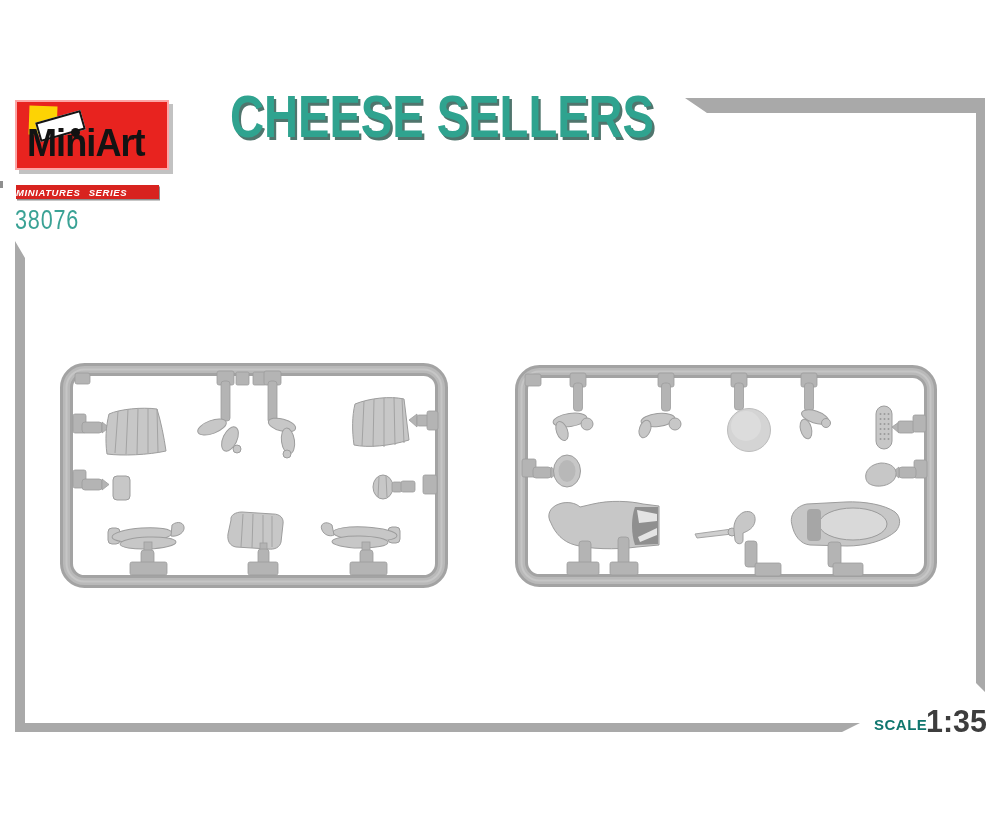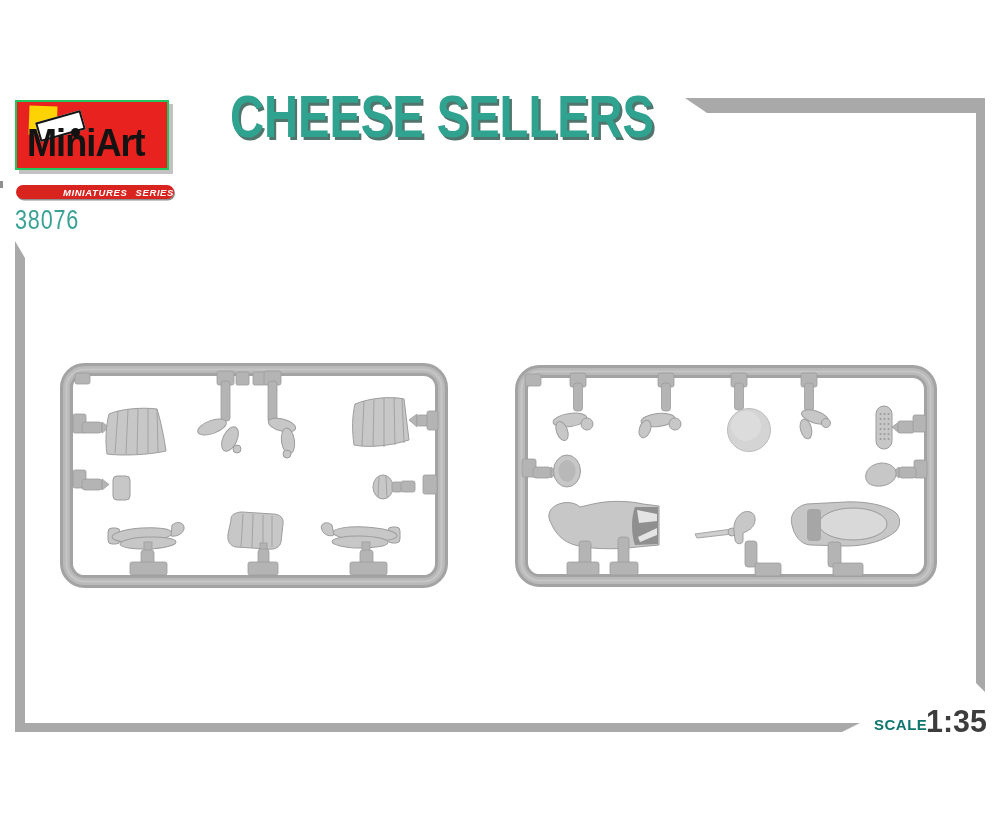--- a/index.html
+++ b/index.html
@@ -1,31 +1,31 @@
 <!DOCTYPE html>
 <html><head>
 <meta charset="utf-8">
 <style>
   html,body{margin:0;padding:0;background:#ffffff;}
   #page{position:relative;width:1000px;height:833px;background:#ffffff;overflow:hidden;
         font-family:"Liberation Sans", sans-serif;}
 
   
   #logo{position:absolute;left:15px;top:100px;width:154px;height:70px;background:#e8231f;
-        border:2px solid #22c55e;box-sizing:border-box;box-shadow:4px 4px 0 #c2c2c2;}
+        border:2px solid #fca5a5;box-sizing:border-box;box-shadow:4px 4px 0 #c2c2c2;}
   #logo .ysq{position:absolute;left:12px;top:4px;width:28px;height:29px;background:#fdd304;transform:rotate(2deg);}
   #logo .flag{position:absolute;left:20px;top:14px;width:43px;height:16px;background:#ffffff;
         border:2px solid #141414;transform:rotate(-16deg);}
   #logo .dot{position:absolute;left:54px;top:26px;width:9px;height:9px;border-radius:50%;background:#111111;}
   #logo .brand{position:absolute;left:10px;top:22px;font-size:38px;font-weight:bold;color:#131313;
         line-height:1;letter-spacing:-1px;transform:scaleX(.95);transform-origin:left top;white-space:nowrap;}
 
   
-  #series{position:absolute;left:16px;top:185px;width:158px;height:14px;background:#d8231f;
-        box-shadow:1px 1.5px 0 #8f8f8f;display:flex;align-items:center;justify-content:flex-end;border-radius:7px;}
+  #series{position:absolute;left:16px;top:185px;width:143px;height:14px;background:#d8231f;
+        box-shadow:1px 1.5px 0 #8f8f8f;display:flex;align-items:center;justify-content:flex-start;}
   #series span{color:#ffffff;font-size:9.5px;font-weight:bold;font-style:italic;
         letter-spacing:.6px;word-spacing:5px;white-space:nowrap;}
 
   
   #code{position:absolute;left:15px;top:207px;font-size:27px;color:#3aa295;line-height:1;
         transform:scaleX(.8);transform-origin:left top;letter-spacing:1px;}
 
   
   #title{position:absolute;left:230px;top:87px;font-size:60px;font-weight:bold;line-height:1;
         color:#2fa38f;letter-spacing:0px;white-space:nowrap;

